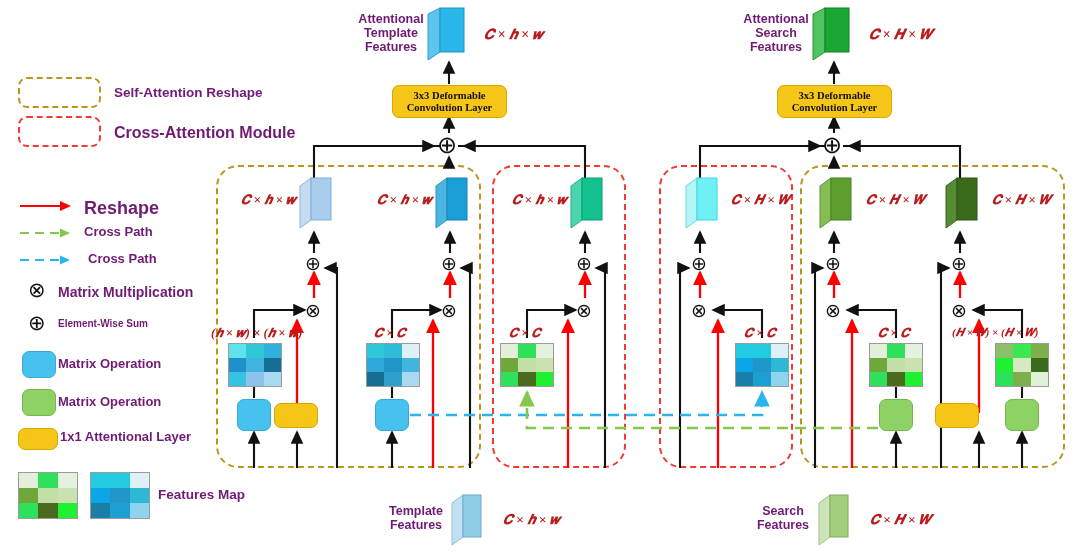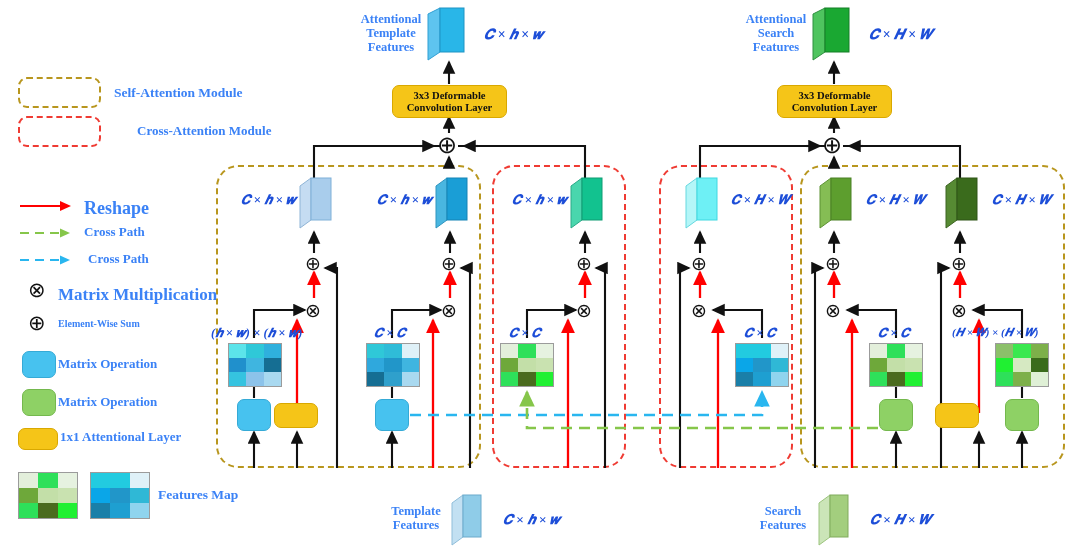--- a/index.html
+++ b/index.html
@@ -1,20 +1,20 @@
 <!DOCTYPE html>
 <html><head>
 <meta charset="utf-8">
 <style>
   html,body{margin:0;padding:0;background:#fff;}
   body{width:1080px;height:553px;font-family:"Liberation Serif",serif;overflow:hidden;}
   #stage{position:relative;width:1080px;height:553px;background:#fff;}
   .abs{position:absolute;}
-  .lbl{font-weight:bold;color:#3b82f6;font-family:Liberation Serif, serif;line-height:1.12;}
-  .dim{font-weight:bold;font-style:italic;color:#1d4ed8;font-family:"Liberation Serif",serif;white-space:nowrap;}
+  .lbl{font-weight:bold;color:#701a75;font-family:Liberation Sans, sans-serif;line-height:1.12;}
+  .dim{font-weight:bold;font-style:italic;color:#b91c1c;font-family:"Liberation Serif",serif;white-space:nowrap;}
   .modbox{border-style:dashed;border-width:2.4px;border-radius:22px;box-sizing:border-box;background:transparent;}
   .selfmod{border-color:#b8961e;}
   .crossmod{border-color:#ef3b33;}
   .legendbox{border-style:dashed;border-width:2.6px;border-radius:9px;box-sizing:border-box;}
   .convbox{background:#f5c518;border:1.3px solid #d9a800;border-radius:7px;box-sizing:border-box;
            display:flex;align-items:center;justify-content:center;text-align:center;
            font-weight:bold;color:#111;line-height:1.08;}
   .opbox{border-radius:7px;box-sizing:border-box;}
   .opblue{background:#47c2ef;border:1.2px solid #35aad6;}
   .opgreen{background:#8ed165;border:1.2px solid #74b84d;}
@@ -23,45 +23,45 @@
         border:1.6px solid #9b9b9b;box-sizing:border-box;}
   .amap div{width:100%;height:100%;}
   svg{overflow:visible;}
 </style>
 </head>
 <body>
 
 <div id="stage">
 
   <div class="abs legendbox" style="left:18px;top:77px;width:83px;height:31px;border-color:#b8961e;"></div>
-  <div class="abs lbl" style="left:114px;top:85px;font-size:13.5px;">Self-Attention Module</div>
+  <div class="abs lbl" style="left:114px;top:85px;font-size:13.5px;">Self-Attention Reshape</div>
 
   <div class="abs legendbox" style="left:18px;top:116px;width:83px;height:31px;border-color:#ef3b33;"></div>
-  <div class="abs lbl" style="left:114px;top:124px;font-size:13px;margin-left:23px;">Cross-Attention Module</div>
+  <div class="abs lbl" style="left:114px;top:124px;font-size:16px;">Cross-Attention Module</div>
 
   <svg class="abs" style="left:18px;top:199px;" width="54" height="14">
     <line x1="2" y1="7" x2="42" y2="7" stroke="#ff0000" stroke-width="2.2"></line>
     <polygon points="42,2 53,7 42,12" fill="#ff0000"></polygon>
   </svg>
   <div class="abs lbl" style="left:84px;top:198px;font-size:18px;">Reshape</div>
 
   <svg class="abs" style="left:18px;top:226px;" width="54" height="14">
     <line x1="2" y1="7" x2="42" y2="7" stroke="#86c64a" stroke-width="2.2" stroke-dasharray="9,6"></line>
     <polygon points="42,2.5 52,7 42,11.5" fill="#86c64a"></polygon>
   </svg>
   <div class="abs lbl" style="left:84px;top:225px;font-size:13px;">Cross Path</div>
 
   <svg class="abs" style="left:18px;top:253px;" width="54" height="14">
     <line x1="2" y1="7" x2="42" y2="7" stroke="#29b6ef" stroke-width="2.2" stroke-dasharray="9,6"></line>
     <polygon points="42,2.5 52,7 42,11.5" fill="#29b6ef"></polygon>
   </svg>
   <div class="abs lbl" style="left:88px;top:252px;font-size:13px;">Cross Path</div>
 
   <div class="abs" style="left:28px;top:280px;font-size:21px;color:#111;line-height:1;">⊗</div>
-  <div class="abs lbl" style="left:58px;top:285px;font-size:17px;">Matrix Multiplication</div>
+  <div class="abs lbl" style="left:58px;top:285px;font-size:14px;">Matrix Multiplication</div>
 
   <div class="abs" style="left:28px;top:313px;font-size:21px;color:#111;line-height:1;">⊕</div>
   <div class="abs lbl" style="left:58px;top:318px;font-size:10px;">Element-Wise Sum</div>
 
   <div class="abs opbox opblue" style="left:22px;top:351px;width:34px;height:27px;"></div>
   <div class="abs lbl" style="left:58px;top:357px;font-size:13px;">Matrix Operation</div>
 
   <div class="abs opbox opgreen" style="left:22px;top:389px;width:34px;height:27px;"></div>
   <div class="abs lbl" style="left:58px;top:395px;font-size:13px;">Matrix Operation</div>
 

